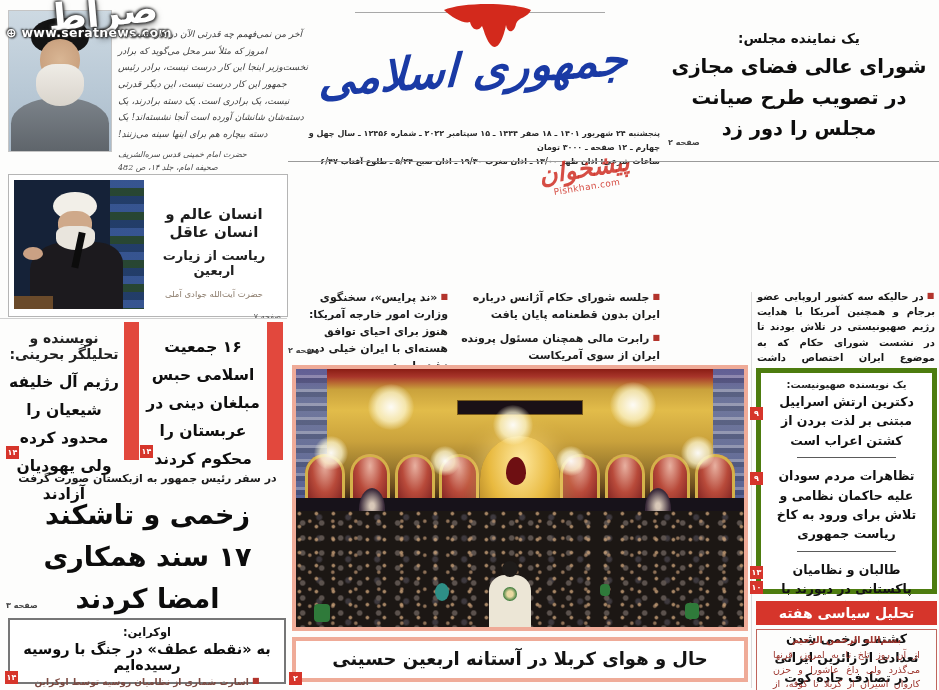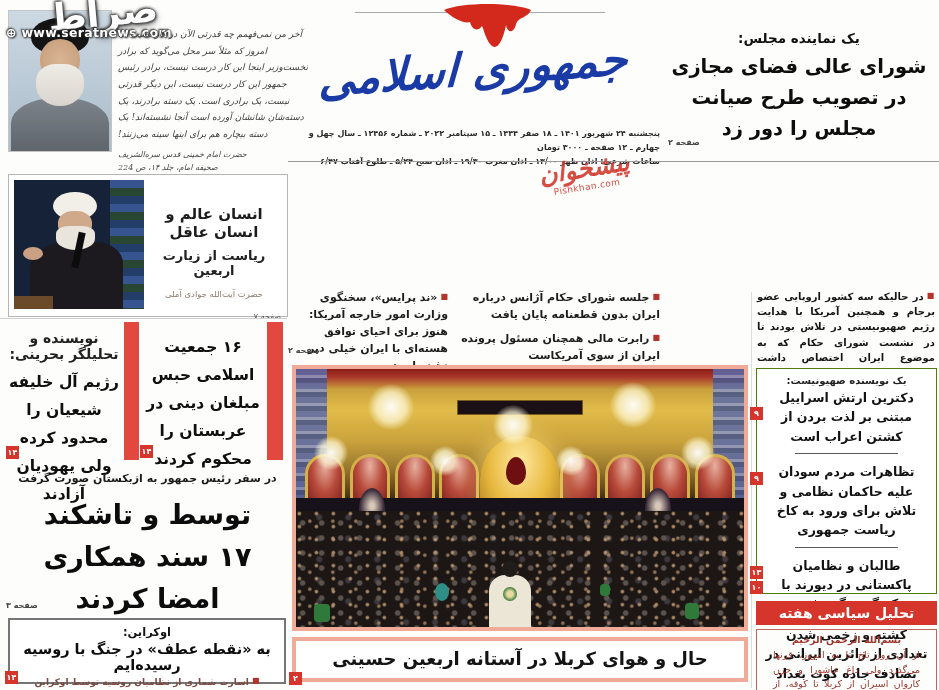--- a/index.html
+++ b/index.html
@@ -125,21 +125,21 @@
     background:radial-gradient(#e8d9a0 30%,#3a7a3a 70%);}
   .scarf{position:absolute;left:31%;bottom:10%;width:14px;height:18px;background:#2e8f86;border-radius:50%;}
   .bp{position:absolute;background:#2f7a3a;border-radius:4px;}
   .cap-frame{left:292px;top:637px;width:456px;height:45px;border:4px solid #efab98;box-sizing:border-box;
     background:#fff;text-align:center;direction:rtl;font-size:18px;font-weight:bold;line-height:36px;color:#141414;}
 
   
   .vline-right{left:751px;top:292px;width:1px;height:396px;background:#dcdcdc;}
   .rc-para{left:757px;top:289px;width:178px;direction:rtl;text-align:justify;font-size:10px;font-weight:600;
     line-height:1.52;color:#161616;}
-  .rc-box{left:756px;top:368px;width:181px;height:226px;border:1px solid #4d7c0f;box-sizing:border-box;background:#fff;}
+  .rc-box{left:756px;top:368px;width:181px;height:226px;border:5px solid #4d7c0f;box-sizing:border-box;background:#fff;}
   .rc-item{padding:6px 8px 5px;direction:rtl;text-align:center;}
   .rc-kicker{font-size:10px;font-weight:600;margin-bottom:2px;color:#222;}
   .rc-head{font-size:12.5px;font-weight:bold;line-height:1.55;color:#121212;}
   .rc-div{width:58%;height:1px;background:#5a5a5a;margin:2px auto;}
   .rc-banner{left:756px;top:601px;width:181px;height:24px;background:#d6352b;color:#fff;text-align:center;
     font-size:14px;font-weight:bold;line-height:24px;direction:rtl;}
   .rc-bis{left:756px;top:629px;width:181px;height:72px;border:1px solid #c0655c;box-sizing:border-box;
     padding:3px 16px;overflow:hidden;direction:rtl;color:#9c342c;font-size:9.5px;line-height:1.5;text-align:justify;}
   .rc-bis .bsm{display:block;text-align:center;font-weight:600;margin-bottom:1px;}
 </style>
@@ -156,21 +156,21 @@
   </div>
   <div class="abs serat-logo">صراط</div>
   <div class="abs serat-url">
     <span>⊕</span>
     <span>www.seratnews.com</span>
   </div>
   <div class="abs imam-quote">
     <div>آخر من نمی‌فهمم چه قدرتی الآن در کار هست!... امروز که مثلاً سر محل می‌گوید که برادر نخست‌وزیر اینجا این کار درست نیست، برادر رئیس جمهور این کار درست نیست، این دیگر قدرتی نیست، یک برادری است. یک دسته برادرند، یک دسته‌شان شانشان آورده است آنجا نشسته‌اند! یک دسته بیچاره هم برای اینها سینه می‌زنند!</div>
     <div class="attr">
       <div>حضرت امام خمینی قدس سره‌الشریف</div>
-      <div>صحیفه امام، جلد ۱۴، ص 224</div>
+      <div>صحیفه امام، جلد ۱۴، ص 482</div>
     </div>
   </div>
 
   <div class="abs mast-line"></div>
   <svg class="abs blob" viewBox="0 0 95 62">
     <path d="M4 10 C 22 2, 72 2, 91 10 C 88 18, 78 17, 76 24 C 74 34, 67 33, 66 25 C 64 36, 58 54, 50 44 C 45 37, 44 30, 42 26 C 38 32, 32 30, 30 22 C 24 24, 12 18, 4 10 Z" fill="#d3291c"></path>
   </svg>
   <div class="abs mast-title">جمهوری اسلامی</div>
   <div class="abs dateline">
     <div>پنجشنبه ۲۴ شهریور ۱۴۰۱ ـ ۱۸ صفر ۱۴۴۴ ـ ۱۵ سپتامبر ۲۰۲۲ ـ شماره ۱۲۴۵۶ ـ سال چهل و چهارم ـ ۱۲ صفحه ـ ۳۰۰۰ تومان</div>
@@ -231,21 +231,21 @@
   <div class="abs vbar barA"></div>
   <div class="abs colbox colB">
     <div class="col-head">۱۶ جمعیت اسلامی حبس مبلغان دینی در عربستان را محکوم کردند</div>
   </div>
   <div class="abs vbar barB"></div>
   <div class="abs badge" style="left:6px;top:446px;">۱۴</div>
   <div class="abs badge" style="left:140px;top:445px;">۱۴</div>
 
   <div class="abs tash">
     <div class="tash-kicker">در سفر رئیس جمهور به ازبکستان صورت گرفت</div>
-    <div class="tash-line">توسط و تاشکند</div>
+    <div class="tash-line">زخمی و تاشکند</div>
     <div class="tash-line">۱۷ سند همکاری</div>
     <div class="tash-line">امضا کردند</div>
   </div>
   <div class="abs pg-marker" style="left:6px;top:601px;">صفحه ۳</div>
 
   <div class="abs ua-box">
     <div class="ua-kicker">اوکراین:</div>
     <div class="ua-head">به «نقطه عطف» در جنگ با روسیه رسیده‌ایم</div>
     <div class="ua-sub">
       <span class="sq">■</span><span>اسارت شماری از نظامیان روسیه توسط اوکراین</span>

